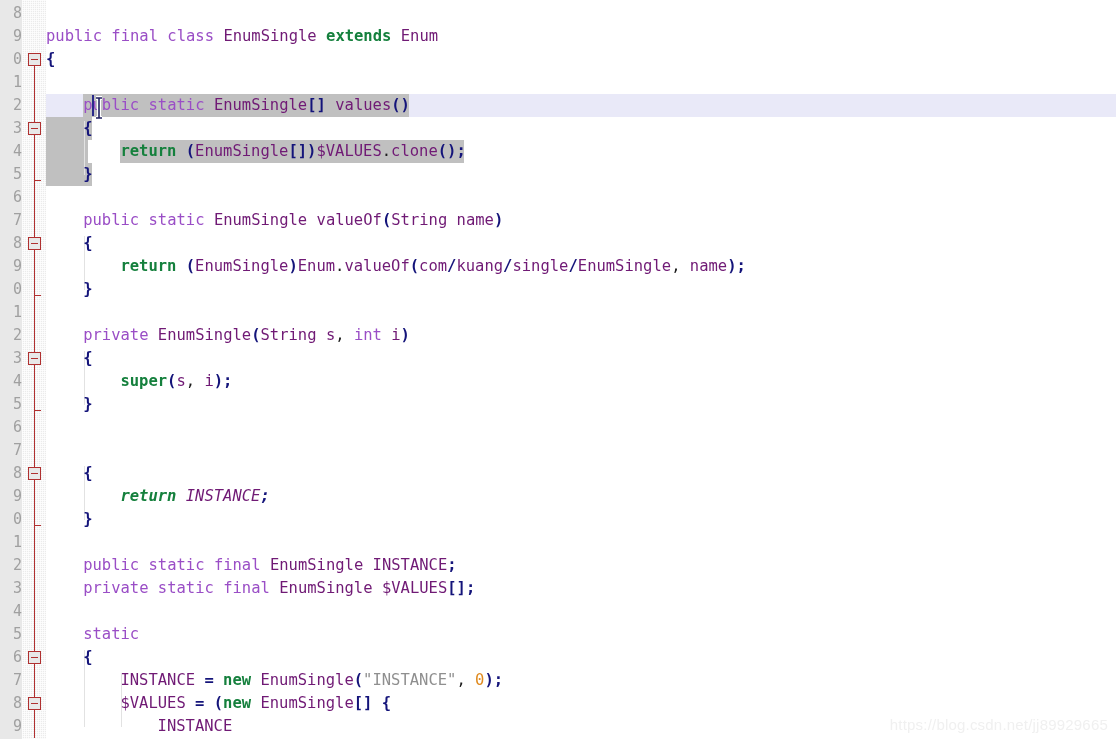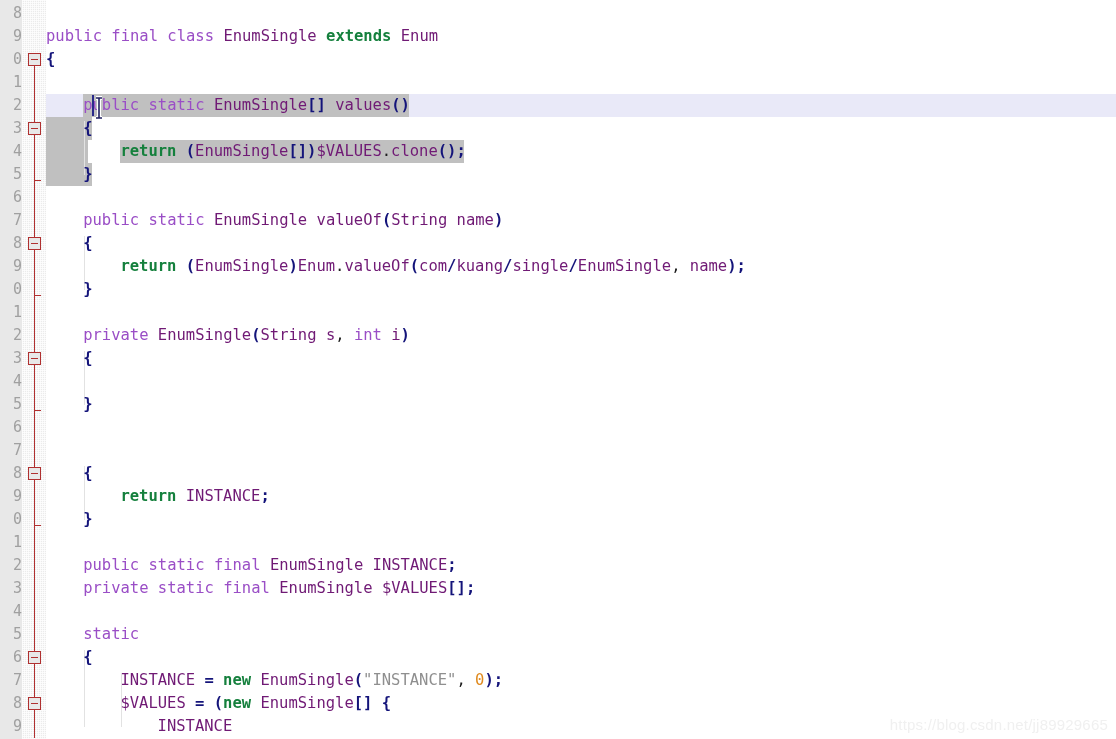--- a/index.html
+++ b/index.html
@@ -238,24 +238,25 @@
       <div class="row" style="top: 140px;"><span class="code-text" style="margin-left: 74.4px;"><span class="kwb">return</span><span class="plain"> </span><span class="punc">(</span><span class="id">EnumSingle</span><span class="punc">[]</span><span class="punc">)</span><span class="id">$VALUES</span><span class="plain">.</span><span class="id">clone</span><span class="punc">()</span><span class="punc">;</span></span></div>
       <div class="row" style="top: 163px;"><span class="code-text" style="margin-left: 37.2px;"><span class="punc">}</span></span></div>
       <div class="row" style="top: 186px;"><span class="code-text" style="margin-left: 0px;"></span></div>
       <div class="row" style="top: 209px;"><span class="code-text" style="margin-left: 37.2px;"><span class="kw">public</span><span class="plain"> </span><span class="kw">static</span><span class="plain"> </span><span class="id">EnumSingle</span><span class="plain"> </span><span class="id">valueOf</span><span class="punc">(</span><span class="id">String</span><span class="plain"> </span><span class="id">name</span><span class="punc">)</span></span></div>
       <div class="row" style="top: 232px;"><span class="code-text" style="margin-left: 37.2px;"><span class="punc">{</span></span></div>
       <div class="row" style="top: 255px;"><span class="code-text" style="margin-left: 74.4px;"><span class="kwb">return</span><span class="plain"> </span><span class="punc">(</span><span class="id">EnumSingle</span><span class="punc">)</span><span class="id">Enum</span><span class="plain">.</span><span class="id">valueOf</span><span class="punc">(</span><span class="id">com</span><span class="punc">/</span><span class="id">kuang</span><span class="punc">/</span><span class="id">single</span><span class="punc">/</span><span class="id">EnumSingle</span><span class="plain">, </span><span class="id">name</span><span class="punc">)</span><span class="punc">;</span></span></div>
       <div class="row" style="top: 278px;"><span class="code-text" style="margin-left: 37.2px;"><span class="punc">}</span></span></div>
       <div class="row" style="top: 301px;"><span class="code-text" style="margin-left: 0px;"></span></div>
       <div class="row" style="top: 324px;"><span class="code-text" style="margin-left: 37.2px;"><span class="kw">private</span><span class="plain"> </span><span class="id">EnumSingle</span><span class="punc">(</span><span class="id">String</span><span class="plain"> </span><span class="id">s</span><span class="plain">, </span><span class="kw">int</span><span class="plain"> </span><span class="id">i</span><span class="punc">)</span></span></div>
       <div class="row" style="top: 347px;"><span class="code-text" style="margin-left: 37.2px;"><span class="punc">{</span></span></div>
+      <div class="row" style="top: 370px;"><span class="code-text" style="margin-left: 74.4px;"><span class="kwb">super</span><span class="punc">(</span><span class="id">s</span><span class="plain">, </span><span class="id">i</span><span class="punc">)</span><span class="punc">;</span></span></div>
       <div class="row" style="top: 393px;"><span class="code-text" style="margin-left: 37.2px;"><span class="punc">}</span></span></div>
       <div class="row" style="top: 416px;"><span class="code-text" style="margin-left: 0px;"></span></div>
       <div class="row" style="top: 462px;"><span class="code-text" style="margin-left: 37.2px;"><span class="punc">{</span></span></div>
-      <div class="row" style="top: 485px;"><span class="code-text" style="margin-left: 74.4px;"><span class="kwb">return</span><span class="plain"> </span><span class="id">INSTANCE</span><span class="punc">;</span></span></div>
+      <div class="row" style="top: 485px;"><span class="code-text" style="margin-left: 74.4px; font-style: italic;"><span class="kwb">return</span><span class="plain"> </span><span class="id">INSTANCE</span><span class="punc">;</span></span></div>
       <div class="row" style="top: 508px;"><span class="code-text" style="margin-left: 37.2px;"><span class="punc">}</span></span></div>
       <div class="row" style="top: 531px;"><span class="code-text" style="margin-left: 0px;"></span></div>
       <div class="row" style="top: 554px;"><span class="code-text" style="margin-left: 37.2px;"><span class="kw">public</span><span class="plain"> </span><span class="kw">static</span><span class="plain"> </span><span class="kw">final</span><span class="plain"> </span><span class="id">EnumSingle</span><span class="plain"> </span><span class="id">INSTANCE</span><span class="punc">;</span></span></div>
       <div class="row" style="top: 577px;"><span class="code-text" style="margin-left: 37.2px;"><span class="kw">private</span><span class="plain"> </span><span class="kw">static</span><span class="plain"> </span><span class="kw">final</span><span class="plain"> </span><span class="id">EnumSingle</span><span class="plain"> </span><span class="id">$VALUES</span><span class="punc">[]</span><span class="punc">;</span></span></div>
       <div class="row" style="top: 600px;"><span class="code-text" style="margin-left: 0px;"></span></div>
       <div class="row" style="top: 623px;"><span class="code-text" style="margin-left: 37.2px;"><span class="kw">static</span></span></div>
       <div class="row" style="top: 646px;"><span class="code-text" style="margin-left: 37.2px;"><span class="punc">{</span></span></div>
       <div class="row" style="top: 669px;"><span class="code-text" style="margin-left: 74.4px;"><span class="id">INSTANCE</span><span class="plain"> </span><span class="punc">=</span><span class="plain"> </span><span class="kwb">new</span><span class="plain"> </span><span class="id">EnumSingle</span><span class="punc">(</span><span class="str">"INSTANCE"</span><span class="plain">, </span><span class="num">0</span><span class="punc">)</span><span class="punc">;</span></span></div>
       <div class="row" style="top: 692px;"><span class="code-text" style="margin-left: 74.4px;"><span class="id">$VALUES</span><span class="plain"> </span><span class="punc">=</span><span class="plain"> </span><span class="punc">(</span><span class="kwb">new</span><span class="plain"> </span><span class="id">EnumSingle</span><span class="punc">[]</span><span class="plain"> </span><span class="punc">{</span></span></div>
       <div class="row" style="top: 715px;"><span class="code-text" style="margin-left: 111.6px;"><span class="id">INSTANCE</span></span></div>

